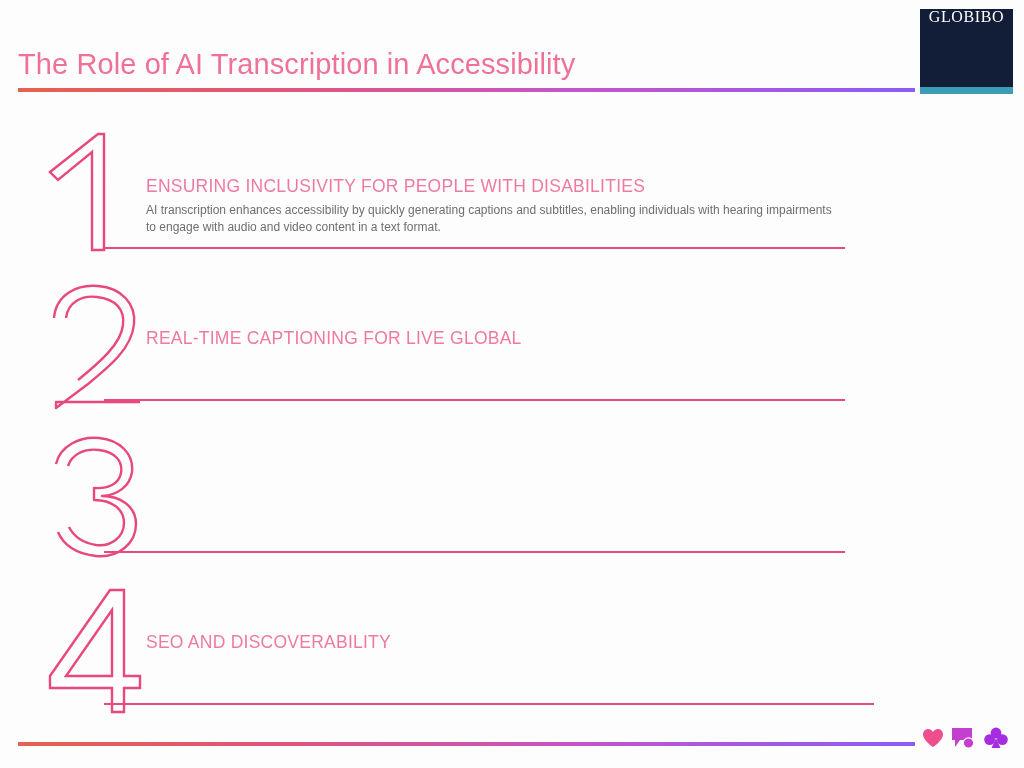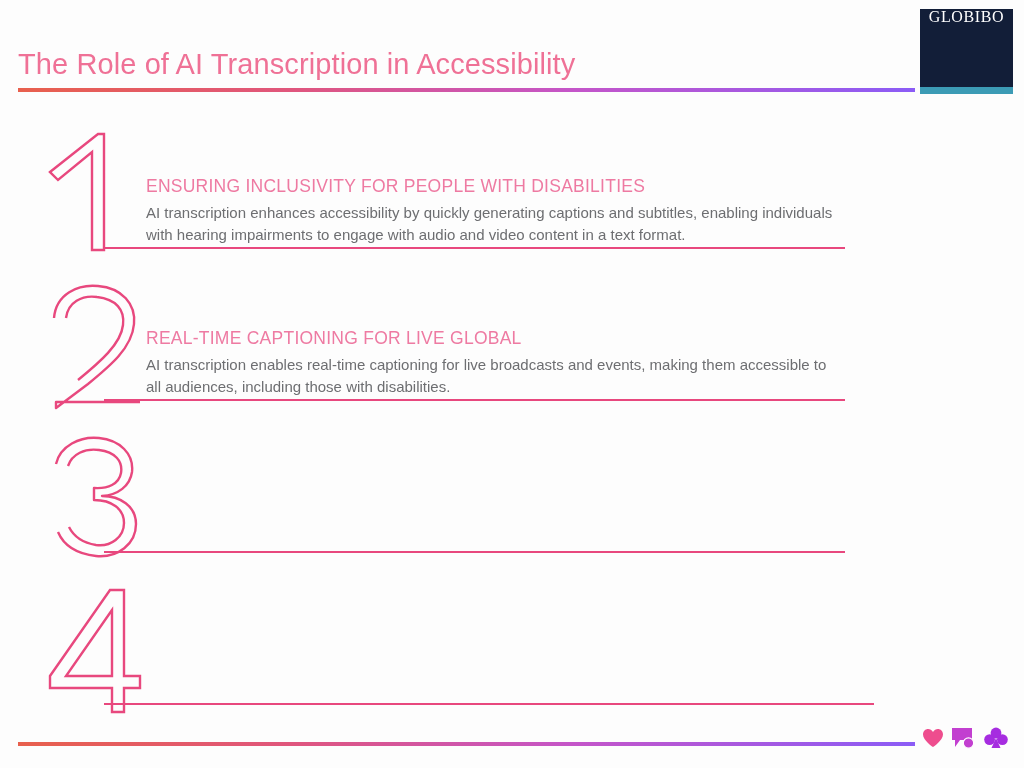--- a/index.html
+++ b/index.html
@@ -99,21 +99,21 @@
   }
   .item-heading {
     font-size: 17.5px;
     font-weight: 400;
     color: #EE7AA2;
     letter-spacing: 0.25px;
     margin: 0 0 5px 0;
     white-space: nowrap;
   }
   .item-desc {
-    font-size: 15px;
+    font-size: 12px;
     color: #6D6E71;
     line-height: 1.45;
     margin: 0;
     max-width: 690px;
   }
   .item-rule {
     position: absolute;
     height: 2px;
     background: #E8487E;
   }
@@ -163,41 +163,41 @@
       <div class="item-rule" style="left:104px; top:121px; width:741px;"></div>
     </div>
 
     <div class="item">
       <svg class="num-svg" viewBox="0 0 120 152">
         <path d="M10 40 C12 16, 34 6, 54 8 C78 10, 92 26, 90 46 C88 70, 66 88, 44 106 L12 130 L12 124 L96 124" fill="none" stroke="#E8487E" stroke-width="2.4" stroke-linejoin="round" stroke-linecap="butt"></path>
         <path d="M22 40 C24 24, 38 17, 53 19 C72 21, 81 32, 79 47 C77 66, 56 84, 34 102" fill="none" stroke="#E8487E" stroke-width="2.4" stroke-linejoin="round"></path>
       </svg>
       <div class="item-body">
         <div class="item-heading">REAL-TIME CAPTIONING FOR LIVE GLOBAL</div>
-        <div class="item-desc">AI transcription enables real-time captioning for live broadcasts and events, making them accessible to all audiences, including those with disabilities.</div>
       </div>
       <div class="item-rule" style="left:104px; top:121px; width:741px;"></div>
     </div>
 
     <div class="item">
       <svg class="num-svg" viewBox="0 0 120 152">
         <path d="M12 34 C16 16, 36 6, 55 8 C76 10, 90 24, 88 42 C86 56, 74 65, 58 66 C76 66, 92 76, 92 94 C92 114, 74 128, 52 126 C34 124, 20 116, 14 102" fill="none" stroke="#E8487E" stroke-width="2.4" stroke-linejoin="round" stroke-linecap="butt"></path>
         <path d="M24 36 C28 24, 41 18, 55 20 C71 22, 79 31, 77 43 C75 54, 64 59, 50 58 L50 70 C68 70, 80 79, 80 93 C80 107, 67 117, 52 115 C40 113, 30 107, 25 97" fill="none" stroke="#E8487E" stroke-width="2.4" stroke-linejoin="round"></path>
       </svg>
       <div class="item-body">
       </div>
       <div class="item-rule" style="left:104px; top:121px; width:741px;"></div>
     </div>
 
     <div class="item">
       <svg class="num-svg" viewBox="0 0 120 152">
         <path d="M66 8 L80 8 L80 94 L96 94 L96 106 L80 106 L80 130 L68 130 L68 106 L6 106 L6 94 L66 8 Z
                  M68 28 L22 94 L68 94 Z" fill="none" stroke="#E8487E" stroke-width="2.4" stroke-linejoin="miter"></path>
       </svg>
       <div class="item-body">
+        <div class="item-heading">SEO AND DISCOVERABILITY</div>
       </div>
       <div class="item-rule" style="left:104px; top:121px; width:770px;"></div>
     </div>
 
   </div>
 
   <div class="footer-rule"></div>
   <div class="footer-icons">
     <svg width="22" height="20" viewBox="0 0 22 20">
       <path d="M11 19 C11 19 1 12.4 1 6.4 C1 3.1 3.4 1 6.1 1 C8 1 9.9 2.1 11 4 C12.1 2.1 14 1 15.9 1 C18.6 1 21 3.1 21 6.4 C21 12.4 11 19 11 19 Z" fill="#EE4D8E"></path>

